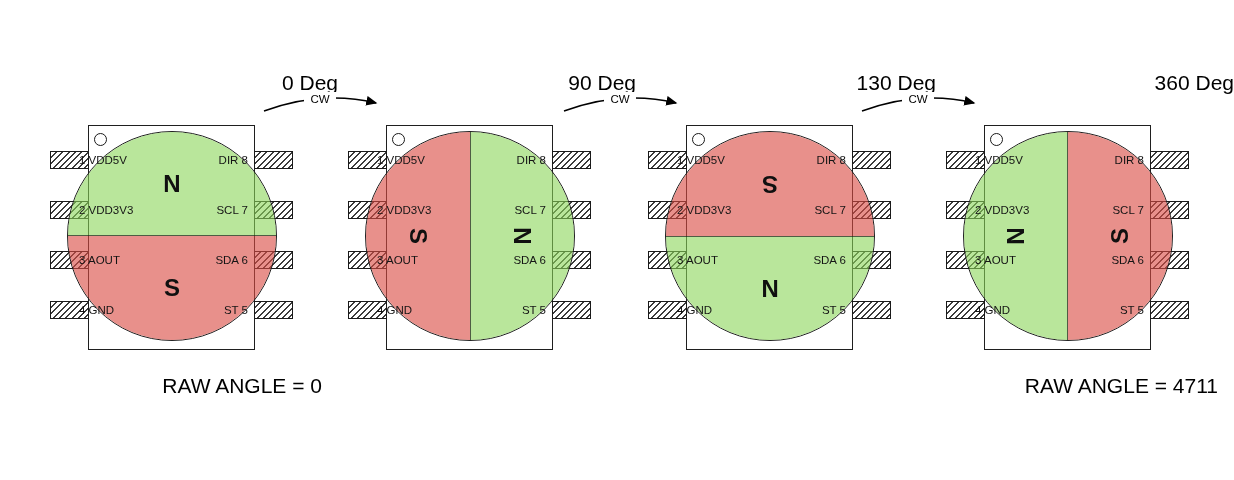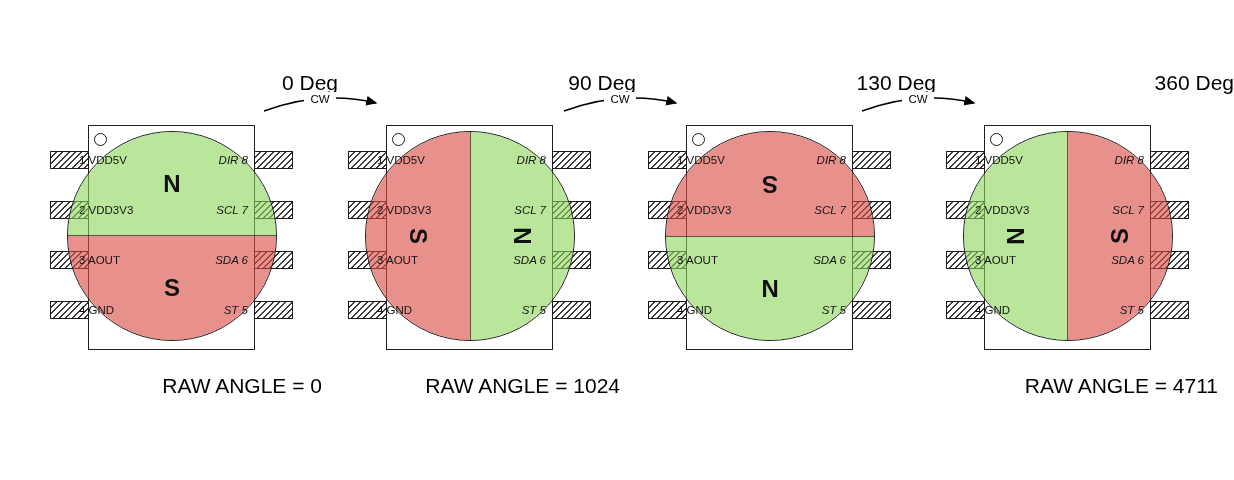--- a/index.html
+++ b/index.html
@@ -19,21 +19,21 @@
   .pin1-marker{position:absolute;left:72px;top:133px;width:13px;height:13px;border:1.4px solid #1a1a1a;
                border-radius:50%;background:#fff;box-sizing:border-box;z-index:4;}
   .magnet{position:absolute;left:45px;top:131px;width:210px;height:210px;border-radius:50%;
           border:1.6px solid #1f1f1f;box-sizing:border-box;overflow:hidden;z-index:3;}
   .half{position:absolute;left:0;width:100%;height:50%;display:flex;align-items:center;justify-content:center;}
   .half.north{top:0;border-bottom:1.2px solid rgba(20,20,20,0.65);box-sizing:border-box;}
   .half.south{bottom:0;}
   .pole-label{font-size:24px;font-weight:600;color:#101010;}
   .pin-label{position:absolute;z-index:5;font-size:11.5px;line-height:18px;color:#141414;white-space:nowrap;}
   .pin-label.ll{left:57px;}
-  .pin-label.lr{right:74px;text-align:right;font-style:italic;}
+  .pin-label.lr{right:74px;text-align:right;}
   .raw-angle{position:absolute;top:374px;left:0;width:100%;text-align:right;
              font-size:21px;font-weight:500;color:#000;}
   .cw-arrow{position:absolute;z-index:6;}
   .cw-arrow text{font-family:"Liberation Sans", sans-serif;font-size:11.5px;fill:#000;}
 </style>
 </head>
 <body>
 
 <div class="canvas">
 
@@ -100,21 +100,20 @@
     </div>
     <div class="pin1-marker"></div>
     <div class="pin-label ll row1">1 VDD5V</div>
     <div class="pin-label ll row2">2 VDD3V3</div>
     <div class="pin-label ll row3">3 AOUT</div>
     <div class="pin-label ll row4">4 GND</div>
     <div class="pin-label lr row1">DIR 8</div>
     <div class="pin-label lr row2">SCL 7</div>
     <div class="pin-label lr row3">SDA 6</div>
     <div class="pin-label lr row4">ST 5</div>
-    <div class="raw-angle">RAW ANGLE = 1024</div>
   </div>
 
   <svg class="cw-arrow" style="left:556px;top:84px" width="132" height="40" viewBox="0 0 132 40">
     <defs>
       <marker id="ah2" markerWidth="9" markerHeight="8" refX="7" refY="3.5" orient="auto">
         <path d="M0,0 L8,3.5 L0,7 Z" fill="#000"></path>
       </marker>
     </defs>
     <path d="M8,27 Q66,6 120,19" stroke="#000" stroke-width="1.4" fill="none" marker-end="url(#ah2)"></path>
     <rect x="48" y="8" width="32" height="14" fill="#ffffff"></rect>

